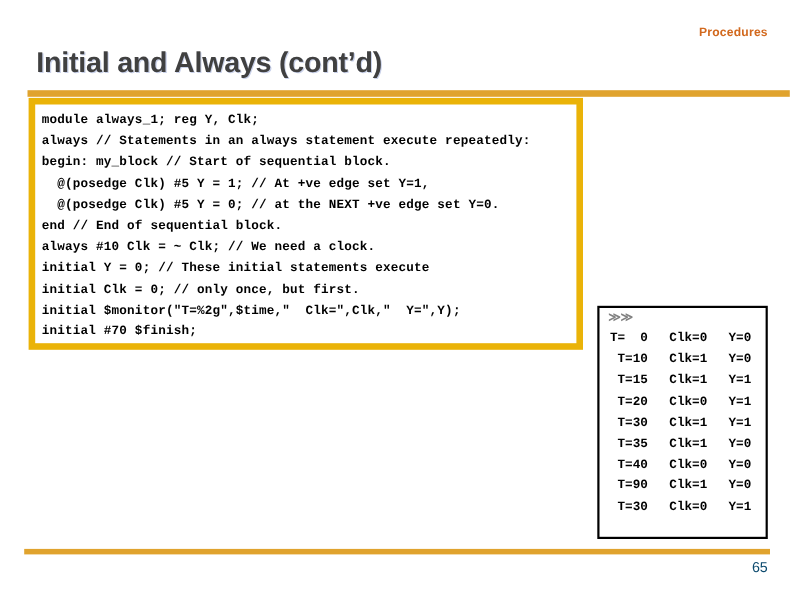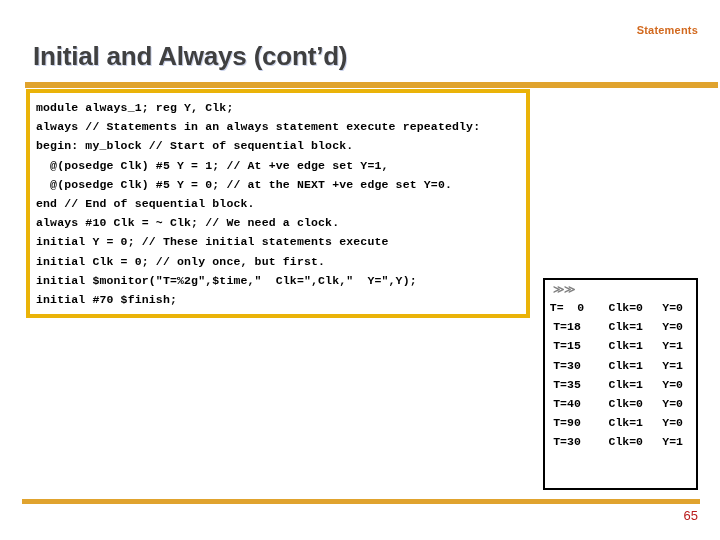--- a/index.html
+++ b/index.html
@@ -67,21 +67,21 @@
     height: 5px;
   }
 
   
   #code-panel {
     position: absolute;
     left: 26px;
     top: 89px;
     width: 504px;
     height: 229px;
-    border: 4px solid #eab308;
+    border: 6px solid #eab308;
     background: #ffffff;
     box-sizing: border-box;
     overflow: hidden;
   }
   #code-lines {
     margin: 0;
     padding: 5px 0 0 6px;
     font-family: "Liberation Mono", "DejaVu Sans Mono", monospace;
     font-size: 11.5px;
     font-weight: bold;
@@ -127,67 +127,72 @@
     font-family: "Liberation Mono", "DejaVu Sans Mono", monospace;
     font-size: 11.5px;
     font-weight: bold;
     color: #000000;
     line-height: 19.2px;
     height: 19.2px;
     padding: 0 0 0 0;
     white-space: pre;
     vertical-align: middle;
   }
-  #output-table td.col-t    { width: 44px; text-align: center; }
+  #output-table td.col-t    { width: 44px; text-align: right; }
   #output-table td.col-clk  { width: 54px; text-align: right; }
   #output-table td.col-y    { width: 40px; text-align: right; }
 
   
   #page-number {
     position: absolute;
     right: 22px;
     top: 508px;
     font-family: "Liberation Sans", sans-serif;
     font-size: 13px;
-    color: #b91c1c;
+    color: #0c4a6e;
     white-space: nowrap;
   }
 </style>
 </head>
 <body>
 
 <div id="slide">
 
-  <div id="section-label">Statements</div>
+  <div id="section-label">Procedures</div>
 
   <div id="slide-title">Initial and Always (cont’d)</div>
 
   <div id="rule-top" class="rule"></div>
 
   <div id="code-panel">
     <div id="code-lines"><div class="code-line">module always_1; reg Y, Clk;</div><div class="code-line">always // Statements in an always statement execute repeatedly:</div><div class="code-line">begin: my_block // Start of sequential block.</div><div class="code-line">  @(posedge Clk) #5 Y = 1; // At +ve edge set Y=1,</div><div class="code-line">  @(posedge Clk) #5 Y = 0; // at the NEXT +ve edge set Y=0.</div><div class="code-line">end // End of sequential block.</div><div class="code-line">always #10 Clk = ~ Clk; // We need a clock.</div><div class="code-line">initial Y = 0; // These initial statements execute</div><div class="code-line">initial Clk = 0; // only once, but first.</div><div class="code-line">initial $monitor("T=%2g",$time,"  Clk=",Clk,"  Y=",Y);</div><div class="code-line">initial #70 $finish;</div><div class="code-line">endmodule</div></div>
   </div>
 
   <div id="output-panel">
     <div id="output-marker">≫≫</div>
     <table id="output-table">
       <tbody id="output-rows">
           <tr>
             <td class="col-t">T=  0</td>
             <td class="col-clk">Clk=0</td>
             <td class="col-y">Y=0</td>
           </tr>
           <tr>
-            <td class="col-t">T=18</td>
+            <td class="col-t">T=10</td>
             <td class="col-clk">Clk=1</td>
             <td class="col-y">Y=0</td>
           </tr>
           <tr>
             <td class="col-t">T=15</td>
             <td class="col-clk">Clk=1</td>
+            <td class="col-y">Y=1</td>
+          </tr>
+          <tr>
+            <td class="col-t">T=20</td>
+            <td class="col-clk">Clk=0</td>
             <td class="col-y">Y=1</td>
           </tr>
           <tr>
             <td class="col-t">T=30</td>
             <td class="col-clk">Clk=1</td>
             <td class="col-y">Y=1</td>
           </tr>
           <tr>
             <td class="col-t">T=35</td>
             <td class="col-clk">Clk=1</td>

